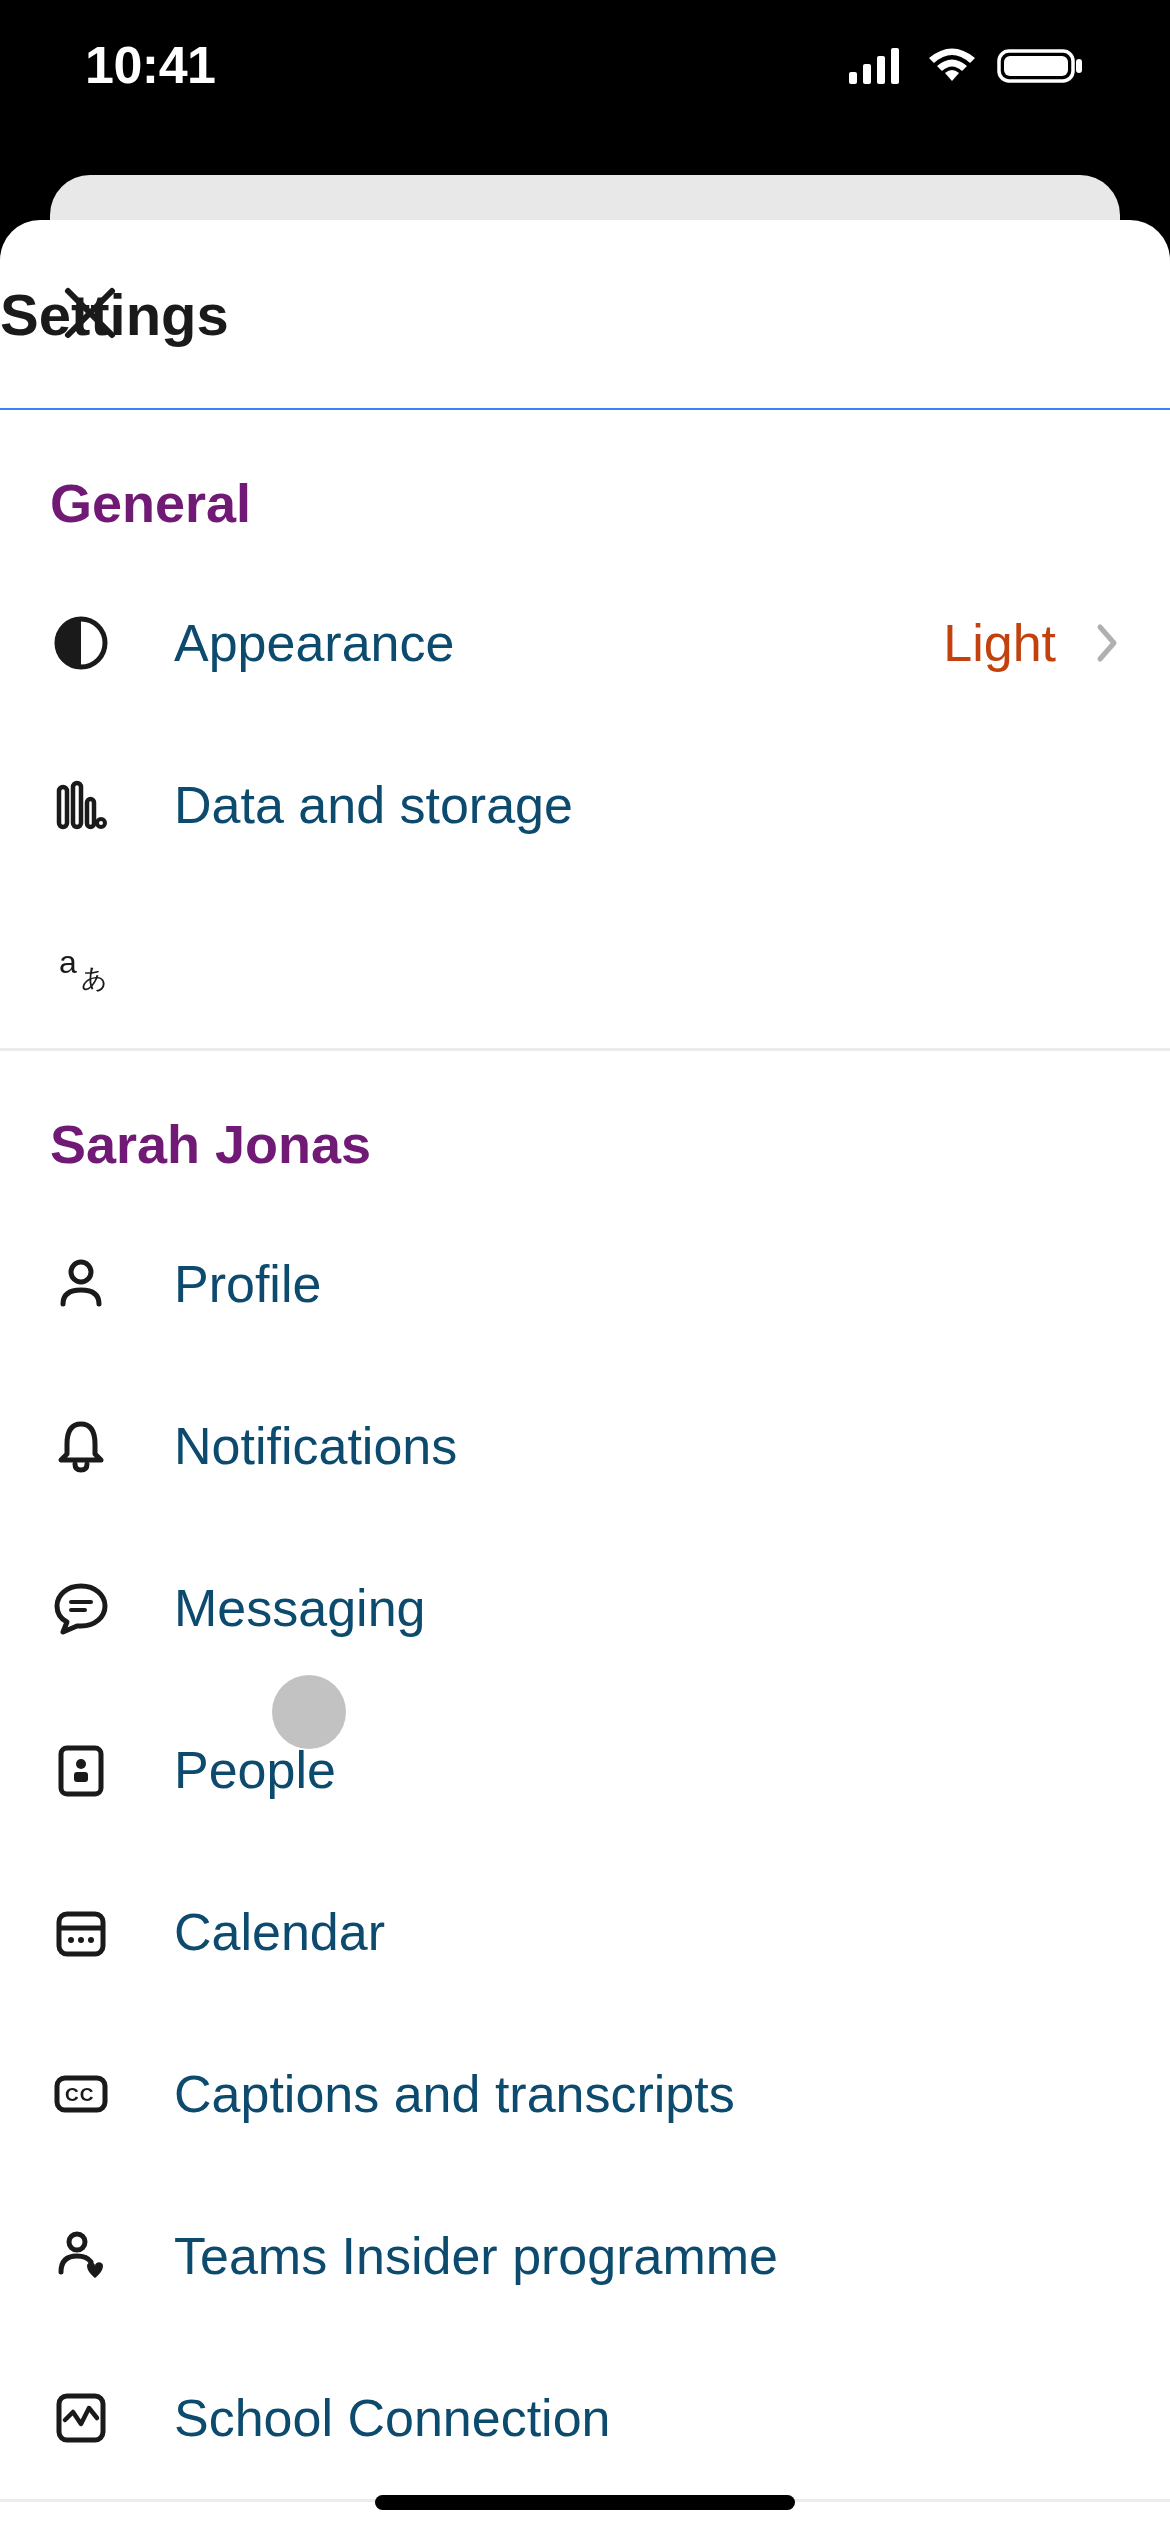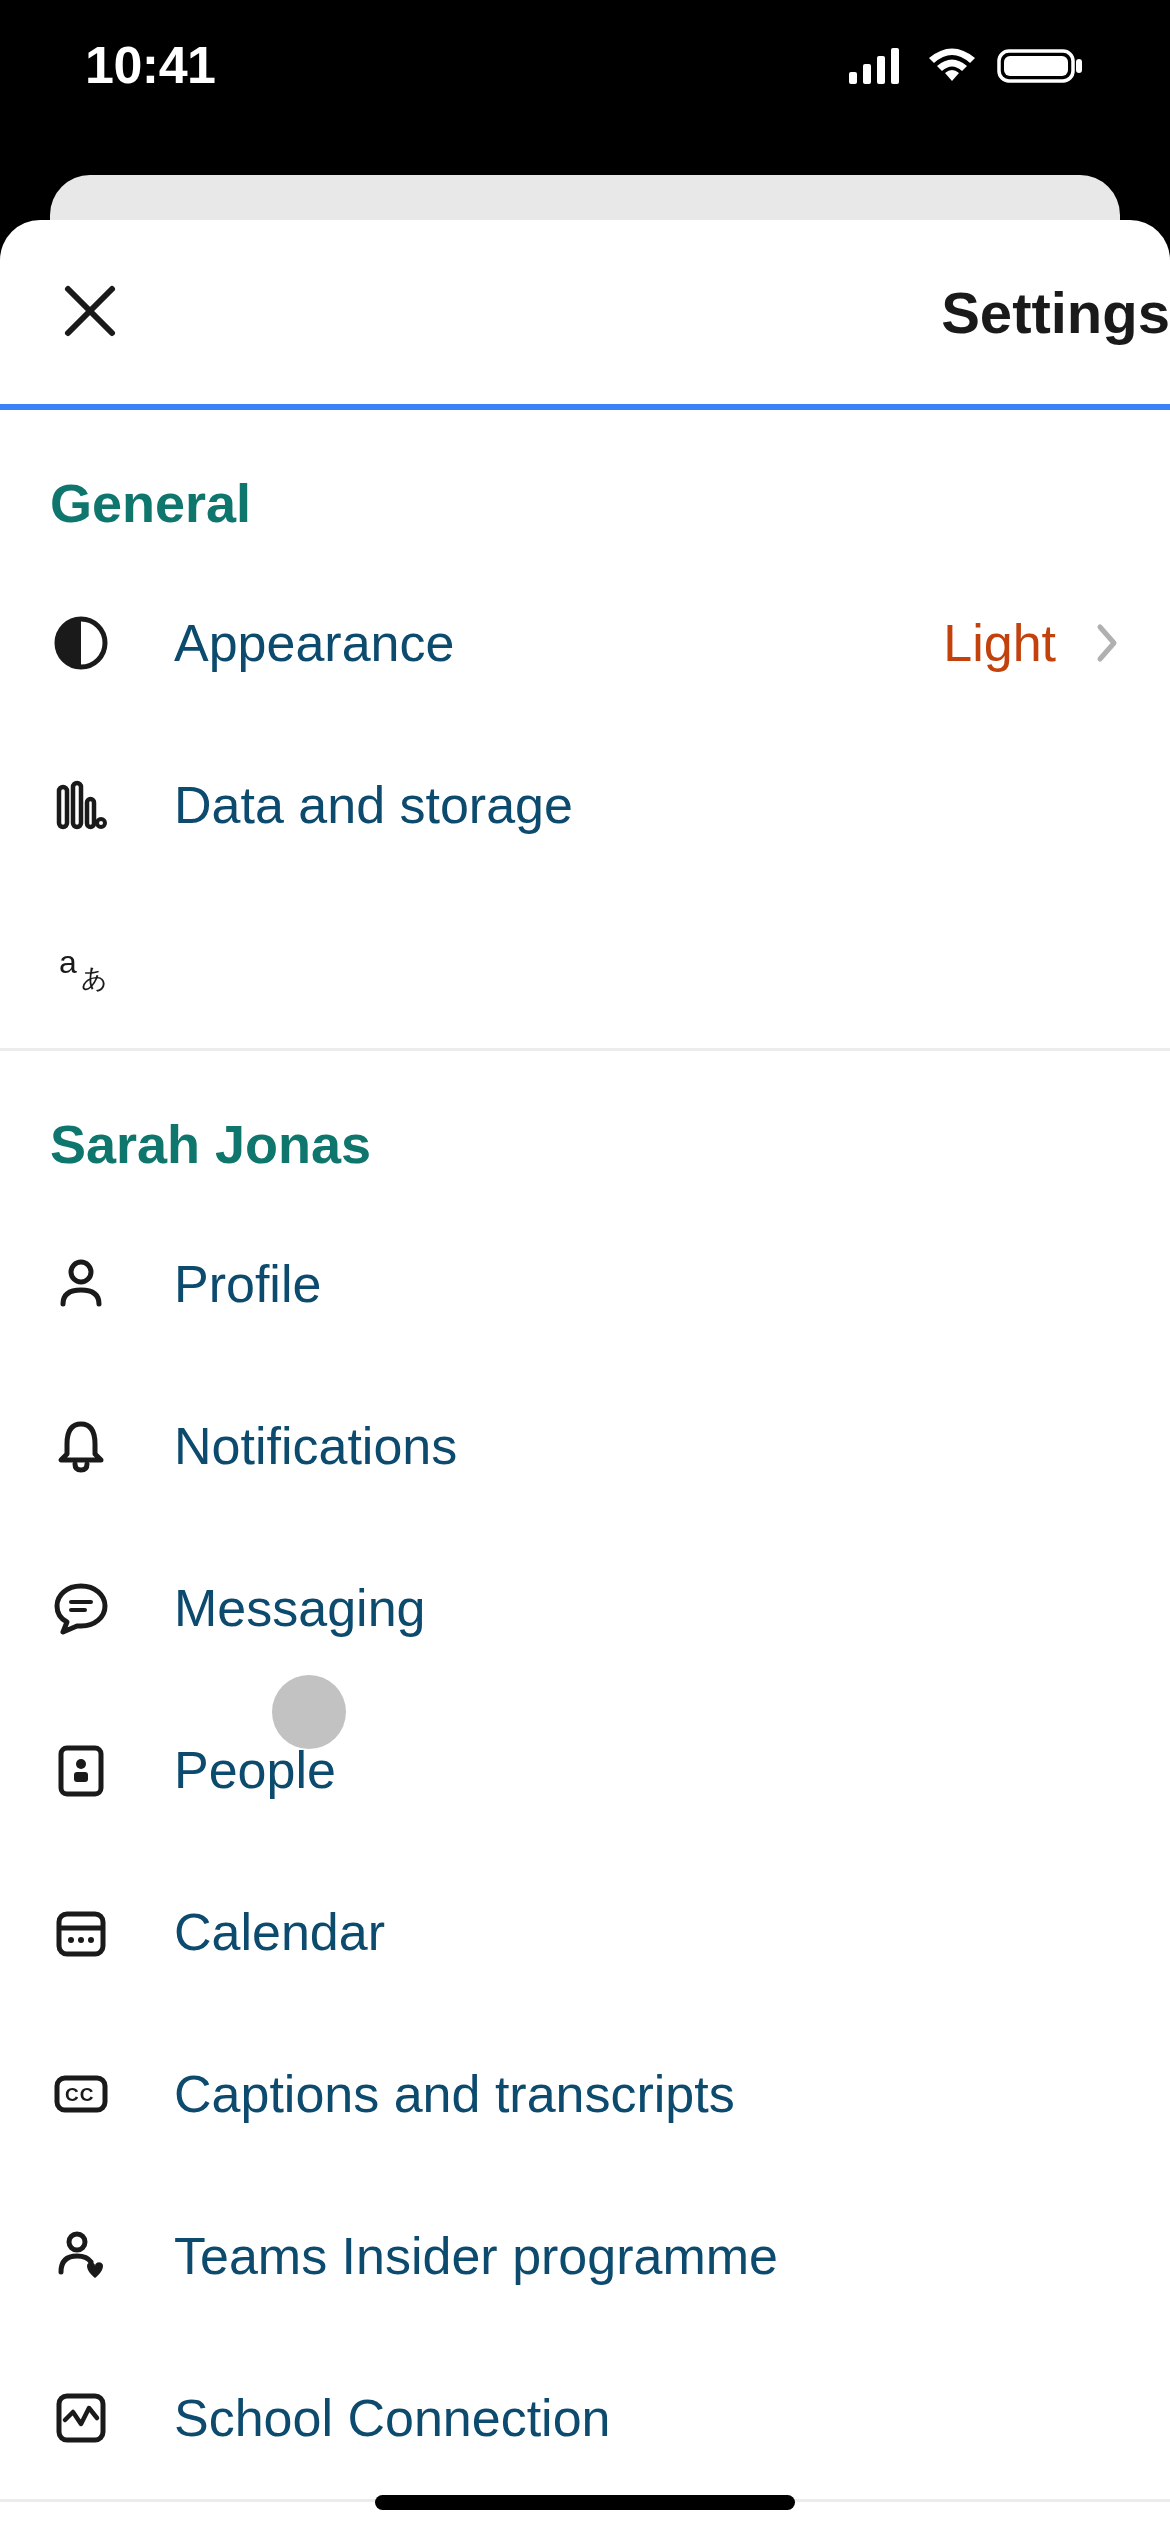--- a/index.html
+++ b/index.html
@@ -65,22 +65,22 @@
     border-radius: 40px 40px 0 0;
     overflow: hidden;
     display: flex;
     flex-direction: column;
   }
   .sheet-header {
     position: relative;
     height: 190px;
     display: flex;
     align-items: center;
-    justify-content: flex-end;
-    border-bottom: 6px solid #3b82f6;
+    justify-content: flex-start;
+    border-bottom: 2px solid #3b82f6;
     flex-shrink: 0;
   }
   .close-btn {
     position: absolute;
     left: 55px;
     top: 50%;
     transform: translateY(-50%);
     width: 70px;
     height: 70px;
     display: flex;
@@ -100,21 +100,21 @@
   }
   .section {
     border-bottom: 3px solid #ececec;
   }
   .section:last-child {
     border-bottom: none;
   }
   .section-header {
     font-size: 54px;
     font-weight: 700;
-    color: #0f766e;
+    color: #701a75;
     padding: 62px 22px 28px 50px;
   }
   .row {
     display: flex;
     align-items: center;
     height: 162px;
     padding: 0 50px;
   }
   .row-icon {
     width: 62px;

